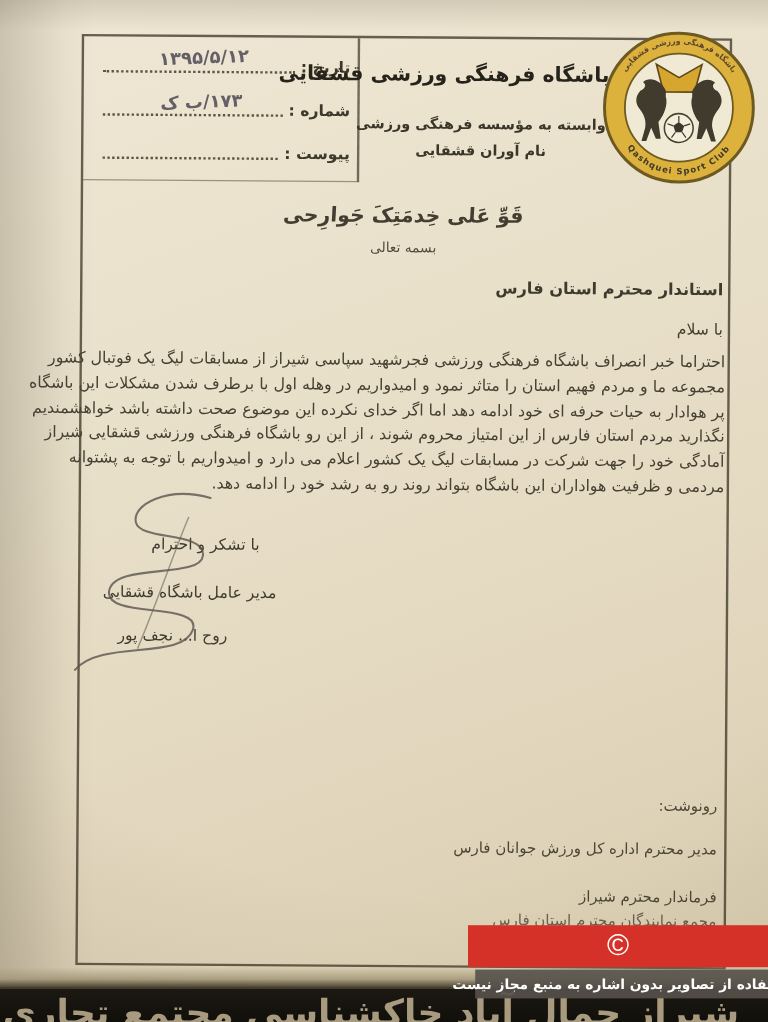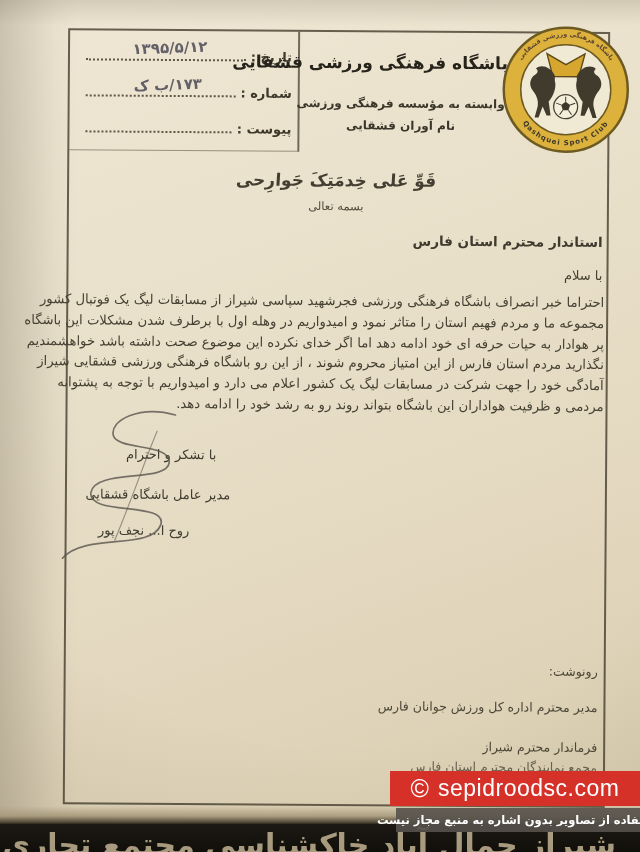--- a/index.html
+++ b/index.html
@@ -175,18 +175,17 @@
     <div class="cc cc-3">مجمع نمایندگان محترم استان فارس</div>
   </div>
 
   <div class="paper-bottom-shadow"></div>
   <div class="black-band">
     <div class="band-text">شیراز جمال آباد خاکشناسی مجتمع تجاری اداری</div>
   </div>
 
   <div class="red-banner" id="redBanner" style="background: rgb(214, 49, 41);">
     <span class="c">©</span>
-    <span class="site">sepidroodsc.com</span>
   </div>
   <div class="gray-banner">استفاده از تصاویر بدون اشاره به منبع مجاز نیست</div>
 
   <div class="vignette"></div>
 </div>
 
 </body></html>

